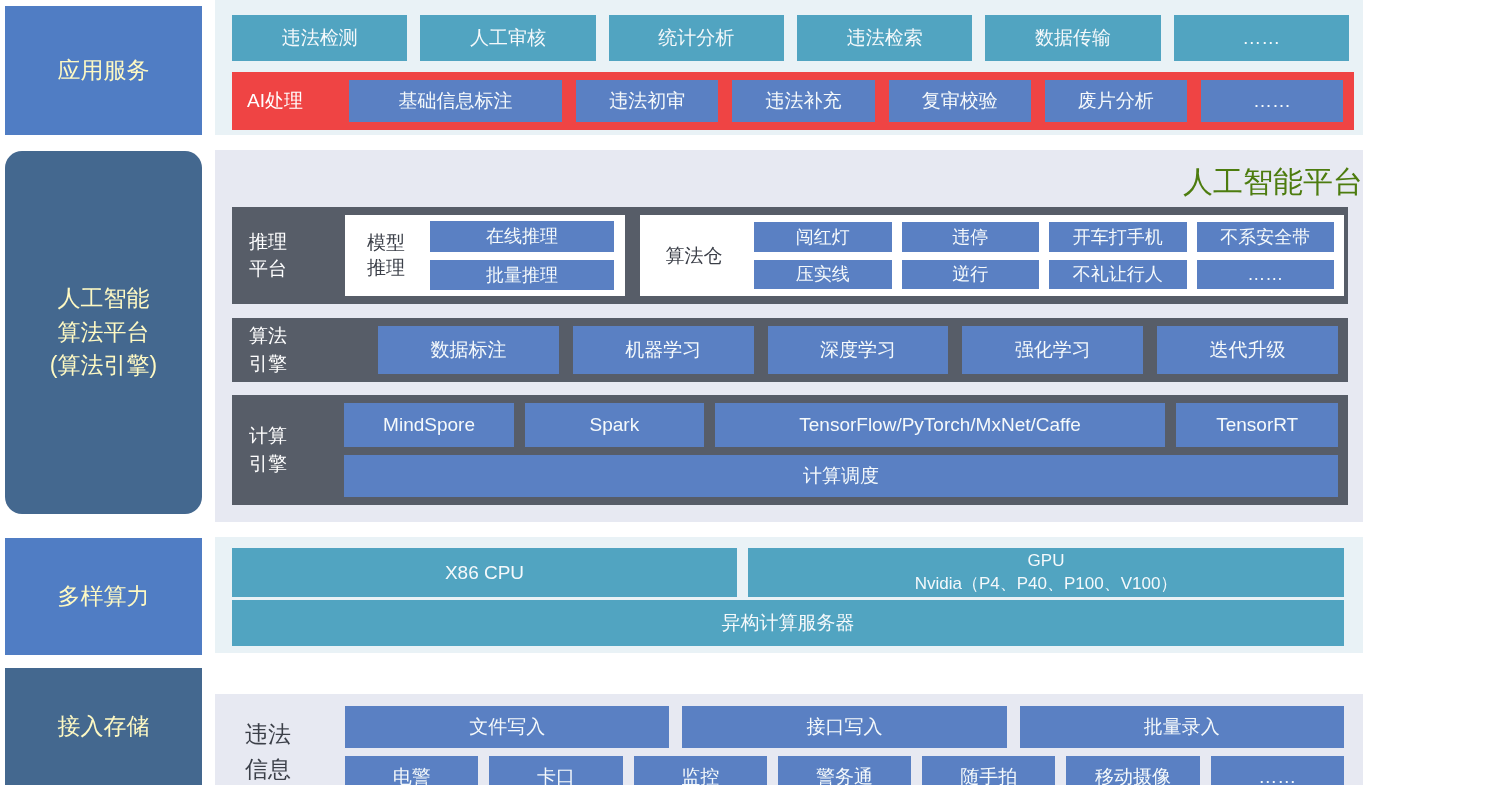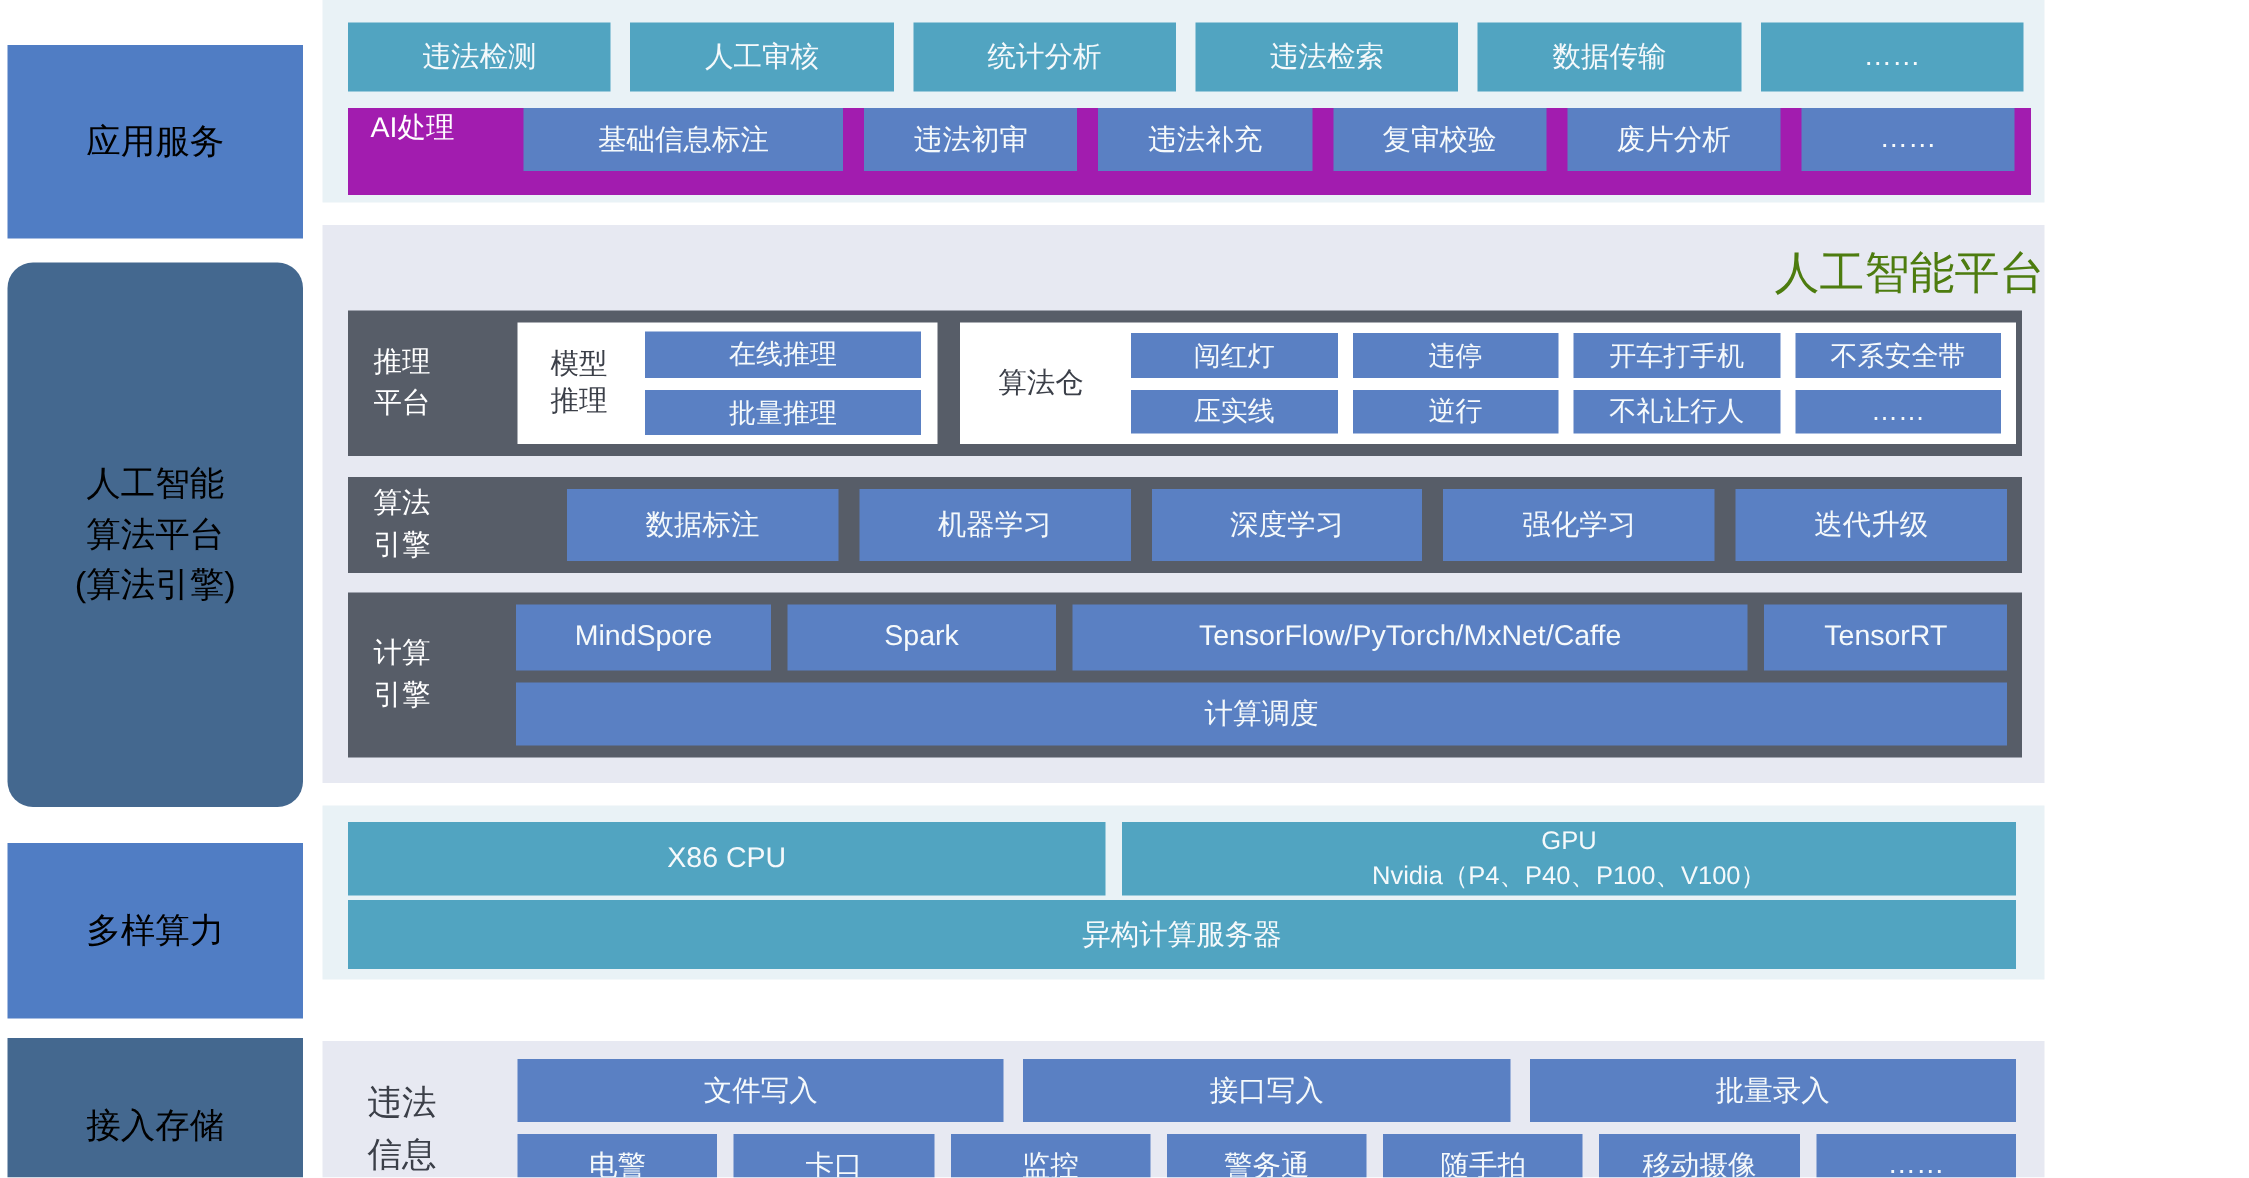--- a/index.html
+++ b/index.html
@@ -3,21 +3,21 @@
 <meta charset="utf-8">
 <style>
   html,body{margin:0;padding:0;background:#ffffff;}
   .page{
     position:relative;width:1499px;height:785px;background:#ffffff;
     font-family:"Liberation Sans","DejaVu Sans",sans-serif;overflow:hidden;
   }
   
   .side-label{
     position:absolute;left:5px;width:197px;display:flex;align-items:center;justify-content:center;
-    color:#000000;font-size:23px;line-height:1.45;text-align:center;white-space:pre-line;margin-top:24px;
+    color:#fef9c3;font-size:23px;line-height:1.45;text-align:center;white-space:pre-line;
   }
   .side-blue{background:#507dc4;}
   .side-steel{background:#44688f;}
   #lbl1{top:6px;height:129px;}
   #lbl2{top:151px;height:363px;border-radius:17px;}
   #lbl3{top:538px;height:117px;}
   #lbl4{top:668px;height:117px;}
   
   .panel{position:absolute;left:215px;width:1148px;}
   .panel-cool{background:#e9f2f6;}
@@ -26,22 +26,22 @@
   #panel2{top:150px;height:372px;}
   #panel3{top:537px;height:116px;}
   #panel4{top:694px;height:117px;}
   
   .node{display:flex;align-items:center;justify-content:center;color:#f5f9fb;font-size:19px;white-space:nowrap;}
   .teal{background:#51a4c1;}
   .blue{background:#5a80c3;}
   
   .svc-row{position:absolute;left:17px;right:14px;top:15px;height:46px;display:flex;gap:13px;}
   .svc-row .node{flex:1;}
-  .ai-bar{position:absolute;left:17px;right:9px;top:72px;height:58px;background:#a21caf;
-    display:flex;gap:14px;padding:0 11px 0 15px;box-sizing:border-box;}
+  .ai-bar{position:absolute;left:17px;right:9px;top:72px;height:58px;background:#ef4444;
+    display:flex;align-items:center;gap:14px;padding:0 11px 0 15px;box-sizing:border-box;}
   .ai-bar-label{width:88px;color:#ffffff;font-size:19px;flex:none;}
   .ai-bar .node{height:42px;flex:1;font-size:19px;}
   .ai-bar .node.wide{flex:1.5;}
   
   .p2-title{position:absolute;top:12px;left:0;right:0;text-align:right;
     font-size:30px;color:#4d7c0f;}
   .block{position:absolute;left:17px;right:15px;background:#575d68;}
   #blk-infer{top:57px;height:97px;}
   #blk-algo{top:168px;height:64px;}
   #blk-comp{top:245px;height:110px;}

